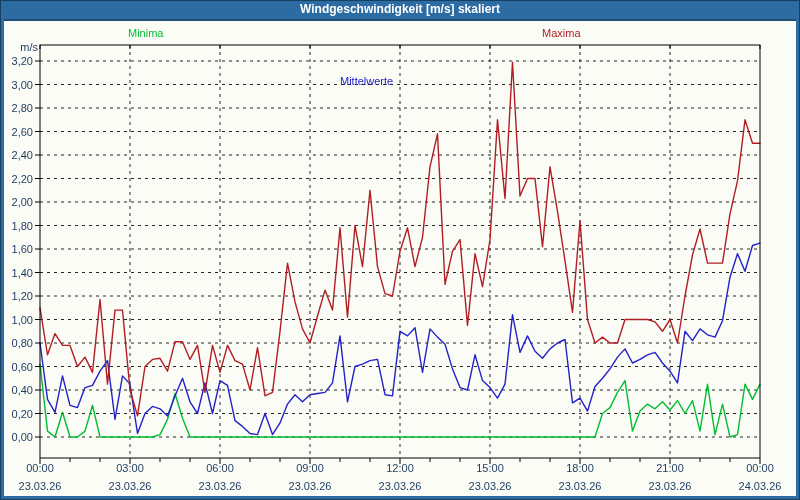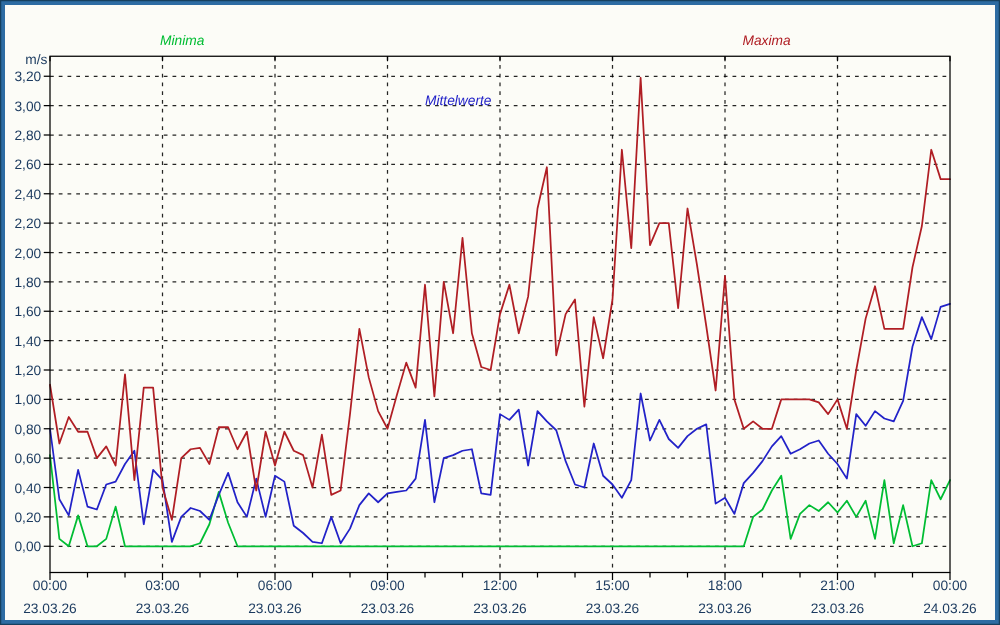--- a/index.html
+++ b/index.html
@@ -3,35 +3,38 @@
 <meta charset="utf-8">
 <style>
   html,body{margin:0;padding:0;background:#888;}
   #app{position:relative;width:800px;height:500px;background:#fcfcf7;
        font-family:"Liberation Sans",sans-serif;overflow:hidden;box-sizing:border-box;}
   #frame{position:absolute;inset:0;border:4px solid #2d6ca3;box-sizing:border-box;
          pointer-events:none;z-index:6;outline:1px solid #16405f;outline-offset:-1px;}
   .titlebar{position:absolute;left:0;top:0;width:100%;height:19px;background:#2d6ca3;
             border-bottom:2px solid #1d4e7a;color:#ffffff;font-weight:bold;font-size:12px;
             line-height:19px;text-align:center;box-sizing:content-box;z-index:5;}
-  .legend-item{position:absolute;top:27px;font-size:11px;z-index:4;white-space:nowrap;font-style:italic;}
+  .legend-item{position:absolute;top:27px;font-size:11px;z-index:4;white-space:nowrap;}
   #legend-minima{left:128px;}
   #legend-mittelwerte{left:340px;margin-top:48px;}
-  #legend-maxima{left:594px;}
+  #legend-maxima{left:542px;}
   #plot{position:absolute;left:0;top:0;width:800px;height:500px;z-index:3;}
   .grid{stroke:#000000;stroke-width:1;stroke-dasharray:3 4;opacity:.85;}
   .boxline{stroke:#000000;stroke-width:1;fill:none;}
   .tick{stroke:#000000;stroke-width:1;}
   .series{fill:none;stroke-width:1.4;stroke-linejoin:round;stroke-linecap:round;}
   text.axlab{fill:#1b3a5f;font-size:11px;font-family:"Liberation Sans",sans-serif;}
 </style>
 </head>
 <body>
 
 <div id="app">
+  <div class="titlebar">
+    <span>Windgeschwindigkeit [m/s] skaliert</span>
+  </div>
 
   <span class="legend-item" id="legend-minima" style="color: rgb(0, 189, 51);">Minima</span>
   <span class="legend-item" id="legend-mittelwerte" style="color: rgb(34, 34, 200);">Mittelwerte</span>
   <span class="legend-item" id="legend-maxima" style="color: rgb(176, 30, 36);">Maxima</span>
 
   <svg id="plot" viewBox="0 0 800 500" xmlns="http://www.w3.org/2000/svg">
     <g id="g-grid">
         <line x1="40" x2="760" y1="437" y2="437" class="grid"></line>
         <line x1="40" x2="760" y1="413.5" y2="413.5" class="grid"></line>
         <line x1="40" x2="760" y1="390" y2="390" class="grid"></line>

